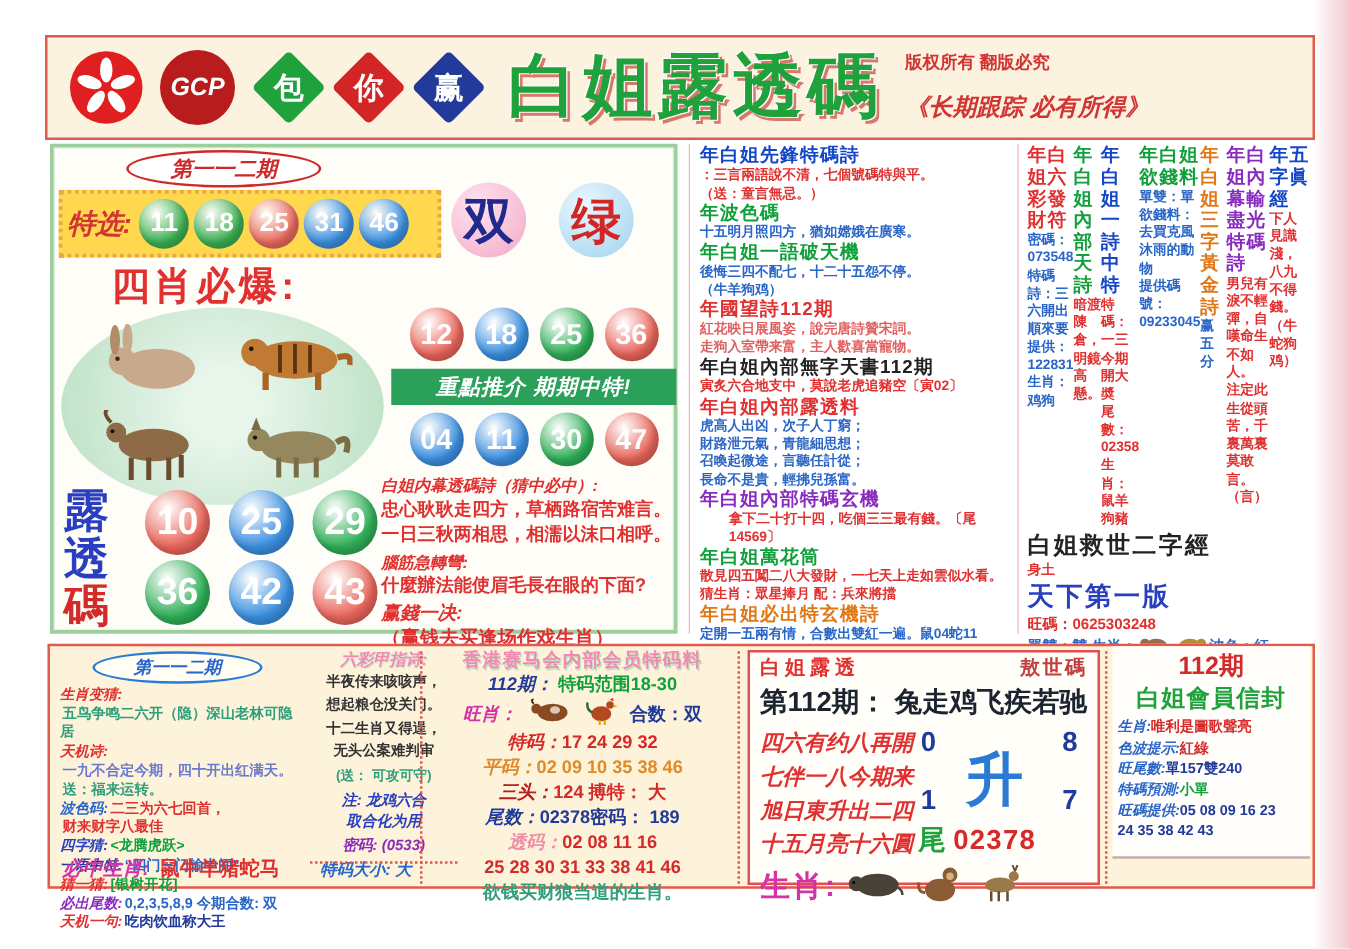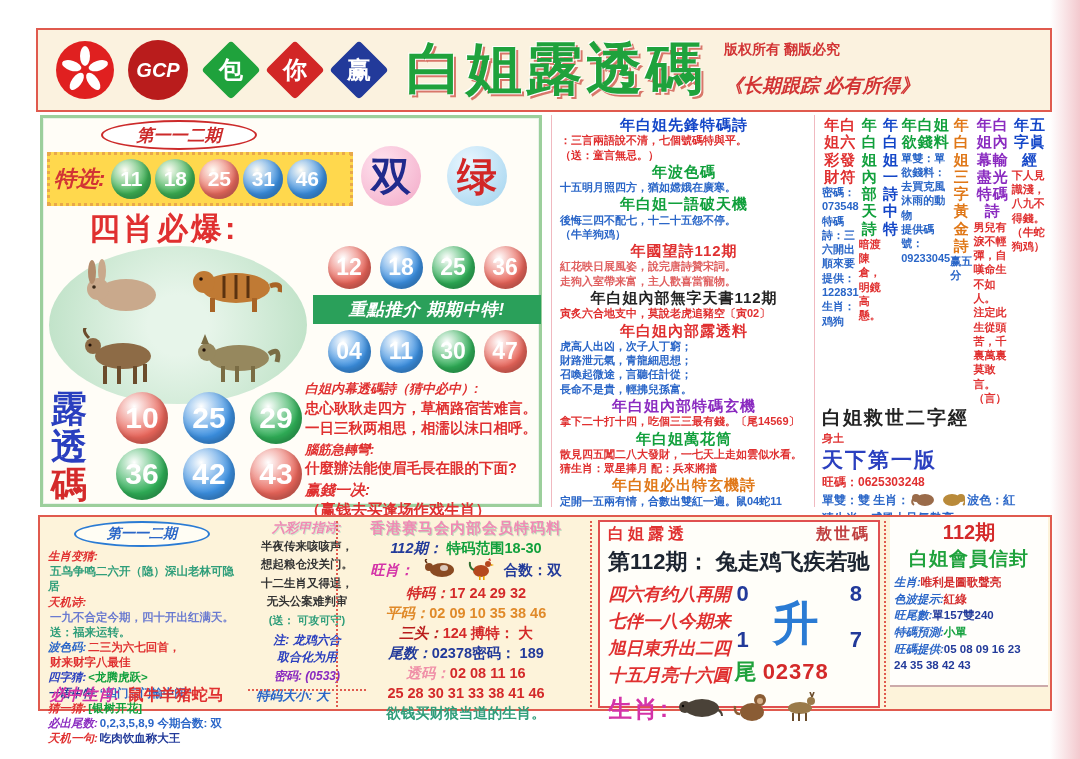--- a/index.html
+++ b/index.html
@@ -56,21 +56,21 @@
   .poem .pt{font-size:13px;font-style:italic;margin-bottom:1px;}
   .poem .pl{font-size:14.5px;line-height:1.35;white-space:pre-line;}
   .poem .rt{font-size:13px;font-style:italic;margin-top:3px;}
   .poem .rq{font-size:14.5px;}
   .poem .wt{font-size:15px;font-style:italic;margin-top:3px;}
   .poem .wp{font-size:15.5px;}
   
   .vline{position:absolute;top:115px;width:1px;height:392px;background:#f0b9c0;}
   #col-mid{position:absolute;left:560px;top:116px;width:248px;height:392px;display:flex;flex-direction:column;justify-content:space-between;}
   #col-right{position:absolute;left:822px;top:116px;width:226px;height:392px;display:flex;flex-direction:column;justify-content:space-between;}
-  .sec-t{font-weight:900;font-size:15px;letter-spacing:1px;line-height:1.15;text-align:center;}
+  .sec-t{font-weight:900;font-size:15px;letter-spacing:1px;line-height:1.15;}
   .sec-b{font-size:11px;font-weight:bold;line-height:1.3;white-space:pre-line;}
   .jiushi-t{font-weight:900;font-size:19px;color:#222;letter-spacing:2px;}
   .tianxia-t{font-weight:900;font-size:21px;color:#2a3fbf;letter-spacing:2px;}
   .t-line{font-size:12px;font-weight:bold;display:flex;align-items:center;gap:2px;}
   
   #bottom{position:absolute;left:38px;top:515px;width:1014px;height:196px;background:#fdf3da;
     border:2px solid #e05a4e;box-sizing:border-box;}
   .b-col1{position:absolute;left:8px;top:2px;width:196px;}
   .b1-badge{width:132px;height:22px;border:2px solid #2a7bd4;border-radius:50%;color:#2a66c8;font-weight:900;
     font-style:italic;font-size:14px;display:flex;align-items:center;justify-content:center;margin:2px 0 2px 26px;background:#fffdf4;}
@@ -334,21 +334,21 @@
       </div>
       <div class="sec">
         <div class="sec-t" style="color: rgb(224, 48, 48);">年白姐內部露透料</div>
         <div class="sec-b" style="color: rgb(42, 102, 200);">虎高人出凶，次子人丁窮；
 財路泄元氣，青龍細思想；
 召喚起微途，言聽任計從；
 長命不是貴，輕拂兒孫富。</div>
       </div>
       <div class="sec">
         <div class="sec-t" style="color: rgb(138, 43, 192);">年白姐內部特碼玄機</div>
-        <div class="sec-b" style="color: rgb(224, 48, 48);">拿下二十打十四，吃個三三最有錢。〔尾14569〕</div>
+        <div class="sec-b" style="color: rgb(224, 48, 48); margin-left: 23px;">拿下二十打十四，吃個三三最有錢。〔尾14569〕</div>
       </div>
       <div class="sec">
         <div class="sec-t" style="color: rgb(17, 160, 60);">年白姐萬花筒</div>
         <div class="sec-b" style="color: rgb(224, 48, 48);">散見四五闖二八大發財，一七天上走如雲似水看。
 猜生肖：眾星捧月  配：兵來將擋</div>
       </div>
       <div class="sec">
         <div class="sec-t" style="color: rgb(224, 120, 24);">年白姐必出特玄機詩</div>
         <div class="sec-b" style="color: rgb(42, 102, 200);">定開一五兩有情，合數出雙紅一遍。鼠04蛇11</div>
       </div>
@@ -361,20 +361,22 @@
           <div class="sec-t" style="color: rgb(224, 48, 48);">年白姐六彩發財符</div>
           <div class="sec-b" style="color: rgb(42, 102, 200);">密碼：073548 特碼詩：三六開出順來要
 提供：122831  生肖：鸡狗</div>
         </div>
         <div class="sec">
           <div class="sec-t" style="color: rgb(17, 160, 60);">年白姐內部天詩</div>
           <div class="sec-b" style="color: rgb(224, 48, 48);">暗渡陳倉，明鏡高懸。</div>
         </div>
         <div class="sec">
           <div class="sec-t" style="color: rgb(19, 70, 200);">年白姐一詩中特</div>
+          <div class="sec-b" style="color: rgb(224, 48, 48);">特碼：一三今期開大奬
+尾數：02358生肖：鼠羊狗豬</div>
         </div>
         <div class="sec">
           <div class="sec-t" style="color: rgb(17, 160, 60);">年白姐欲錢料</div>
           <div class="sec-b" style="color: rgb(42, 102, 200);">單雙：單  欲錢料：去買克風沐雨的動物
 提供碼號：09233045</div>
         </div>
         <div class="sec">
           <div class="sec-t" style="color: rgb(224, 120, 24);">年白姐三字黃金詩</div>
           <div class="sec-b" style="color: rgb(42, 102, 200);">赢五分</div>
         </div>

